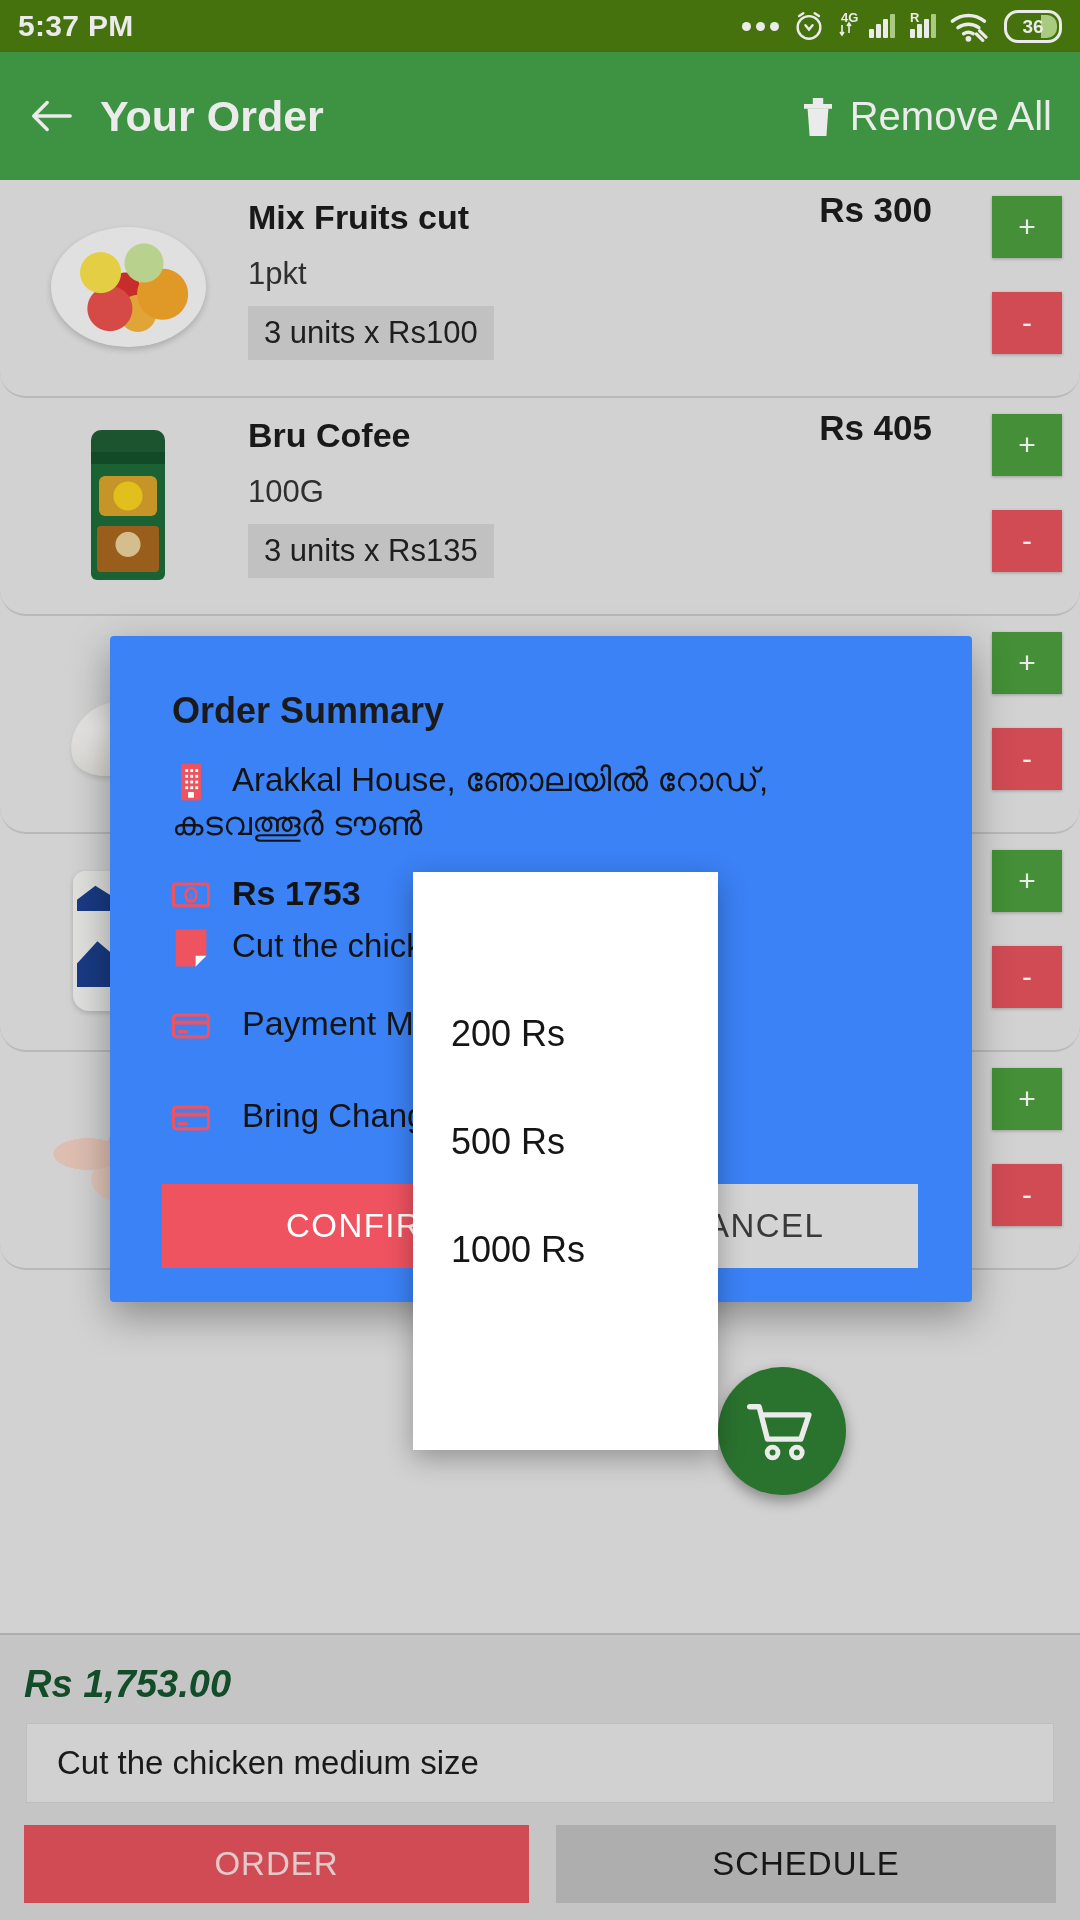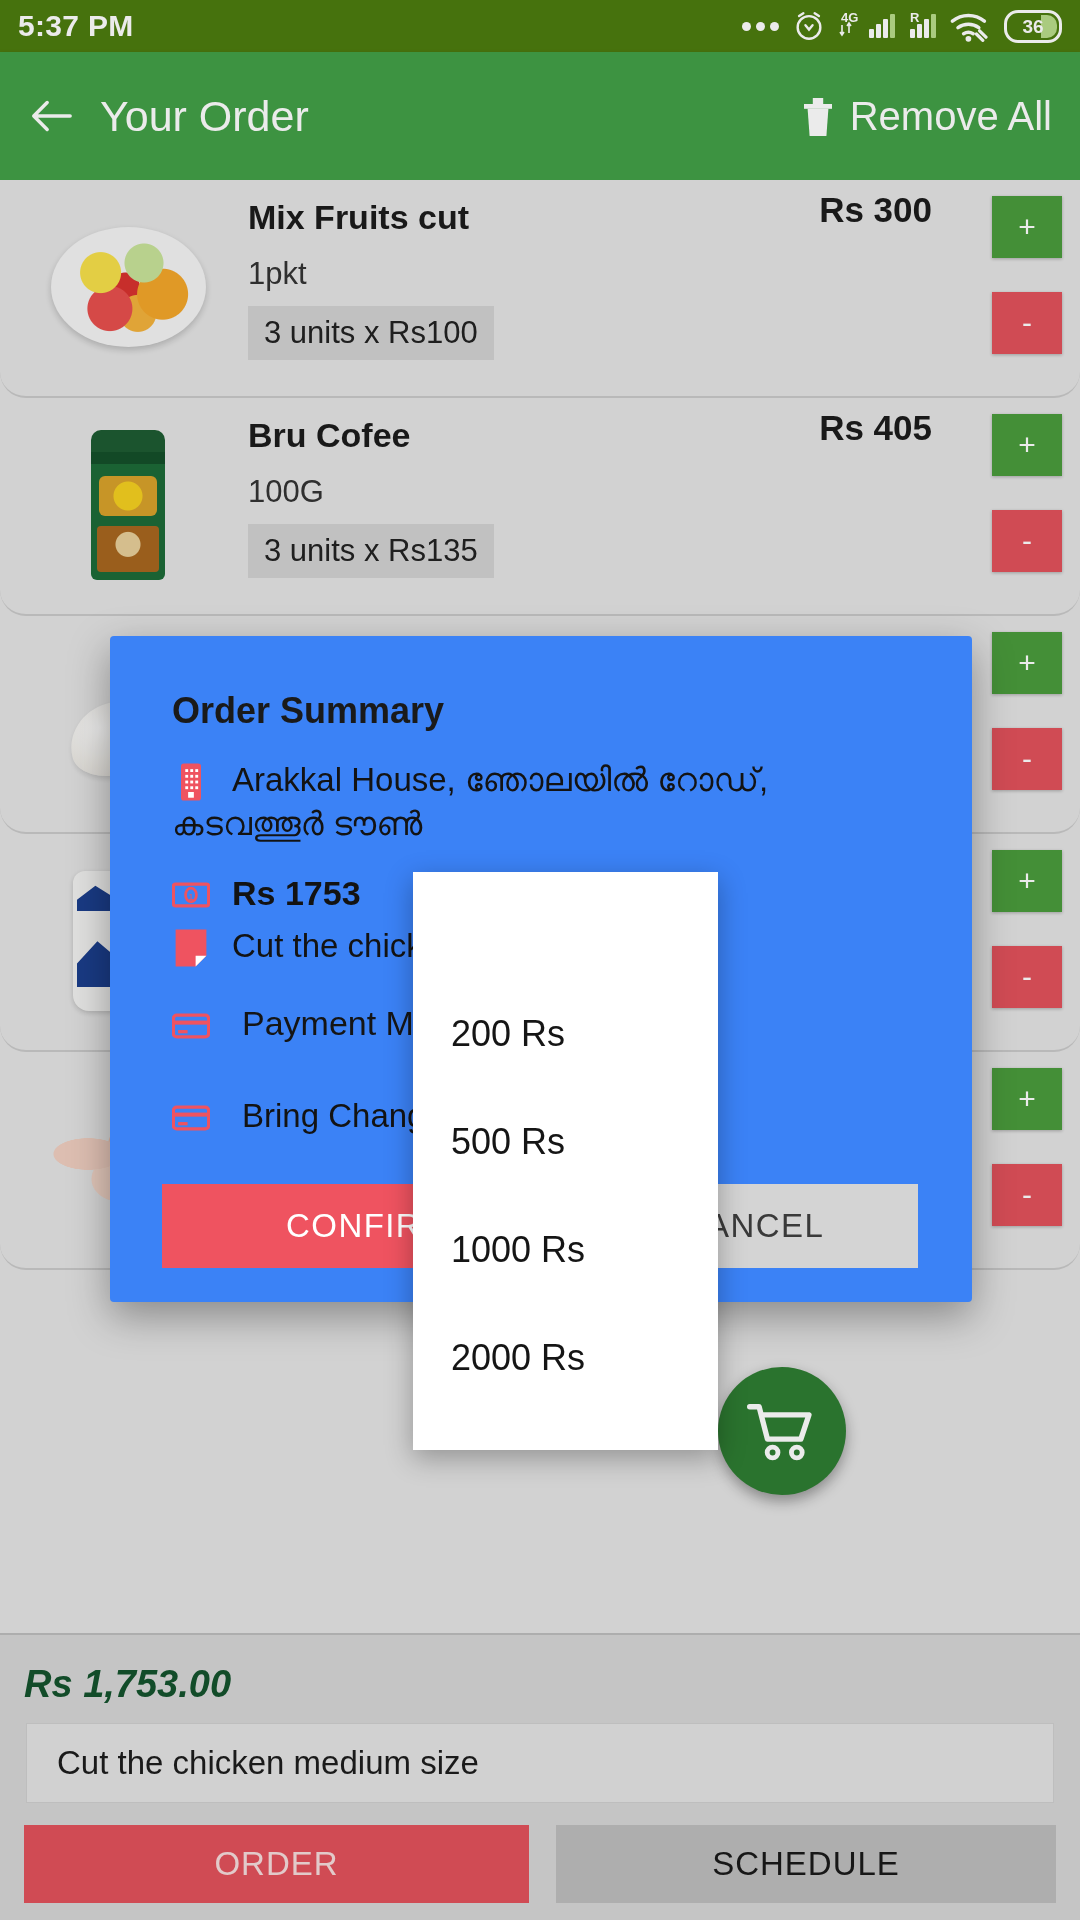--- a/index.html
+++ b/index.html
@@ -99,21 +99,21 @@
     justify-content: space-between;
     padding: 0 28px;
     box-sizing: border-box;
     box-shadow: 0 2px 5px rgba(0,0,0,0.18);
   }
   #appbar-left { display: flex; align-items: center; gap: 26px; }
   #back-arrow { width: 46px; height: 40px; }
   #appbar-title {
     color: #ffffff;
     font-size: 43px;
-    font-weight: normal;
+    font-weight: bold;
   }
   #remove-all {
     display: flex;
     align-items: center;
     gap: 14px;
   }
   #remove-all-label {
     color: #ffffff;
     font-size: 40px;
   }
@@ -648,16 +648,15 @@
       <button id="confirm-btn">CONFIRM</button>
       <button id="cancel-btn">CANCEL</button>
     </div>
   </div>
 
   <div id="dropdown">
     <div id="dd-spacer"></div>
     <div class="dd-item">200 Rs</div>
     <div class="dd-item">500 Rs</div>
     <div class="dd-item">1000 Rs</div>
-    <div class="dd-item">2000 Rs</div>
   </div>
 
 </div>
 
 </body></html>

